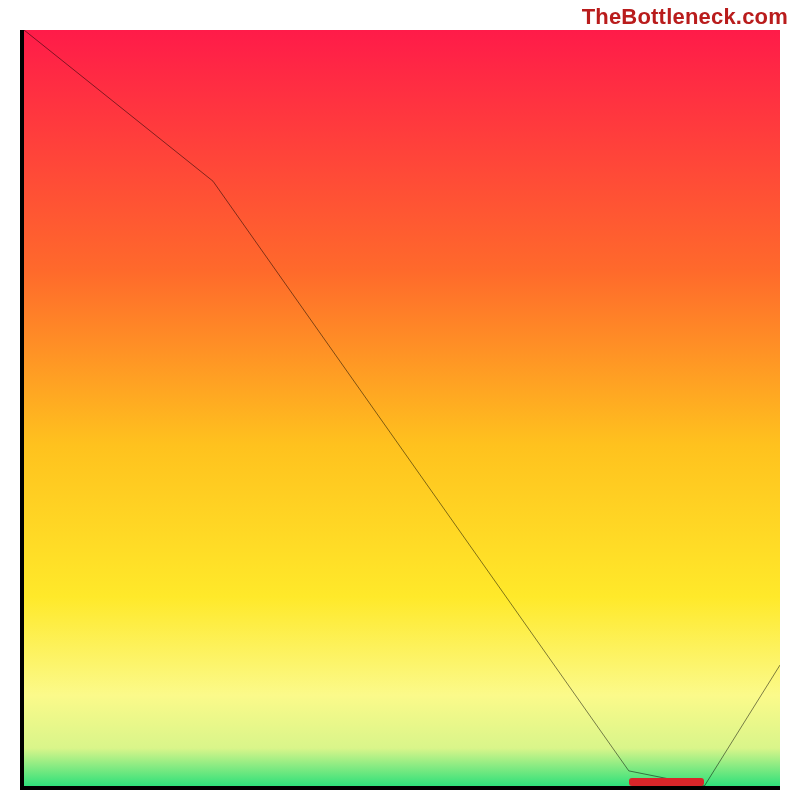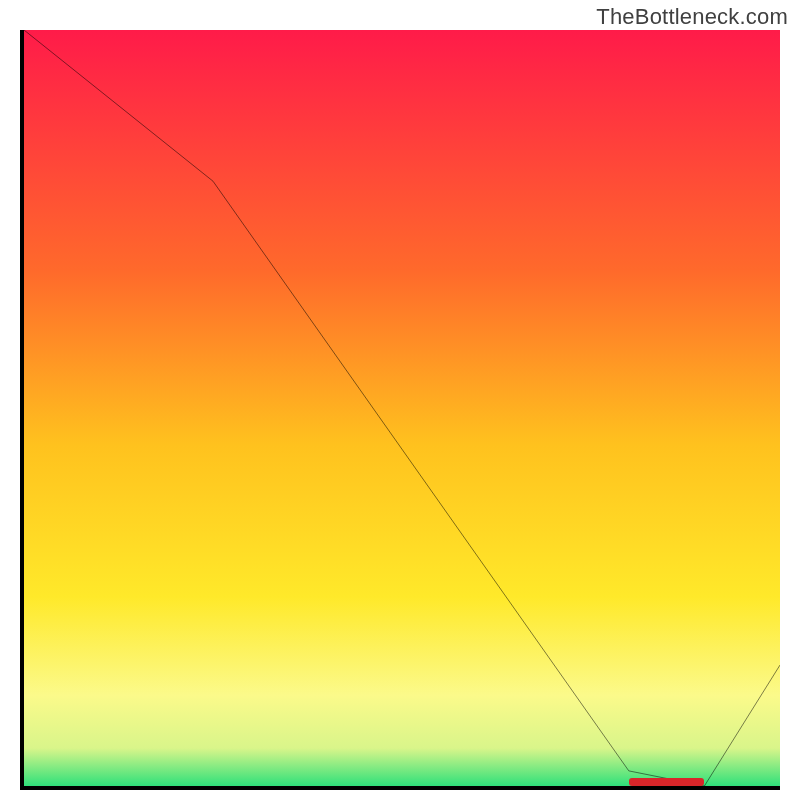--- a/index.html
+++ b/index.html
@@ -14,22 +14,22 @@
   .chart-wrap {
     position: relative;
     width: 800px;
     height: 800px;
   }
   .attribution {
     position: absolute;
     top: 4px;
     right: 12px;
     font-size: 22px;
-    font-weight: 400;
-    color: #404040;
+    font-weight: 700;
+    color: #b91c1c;
     letter-spacing: 0.2px;
     user-select: none;
     margin-left: 8px;
   }
   .plot-area {
     position: absolute;
     left: 20px;
     top: 30px;
     width: 760px;
     height: 760px;

